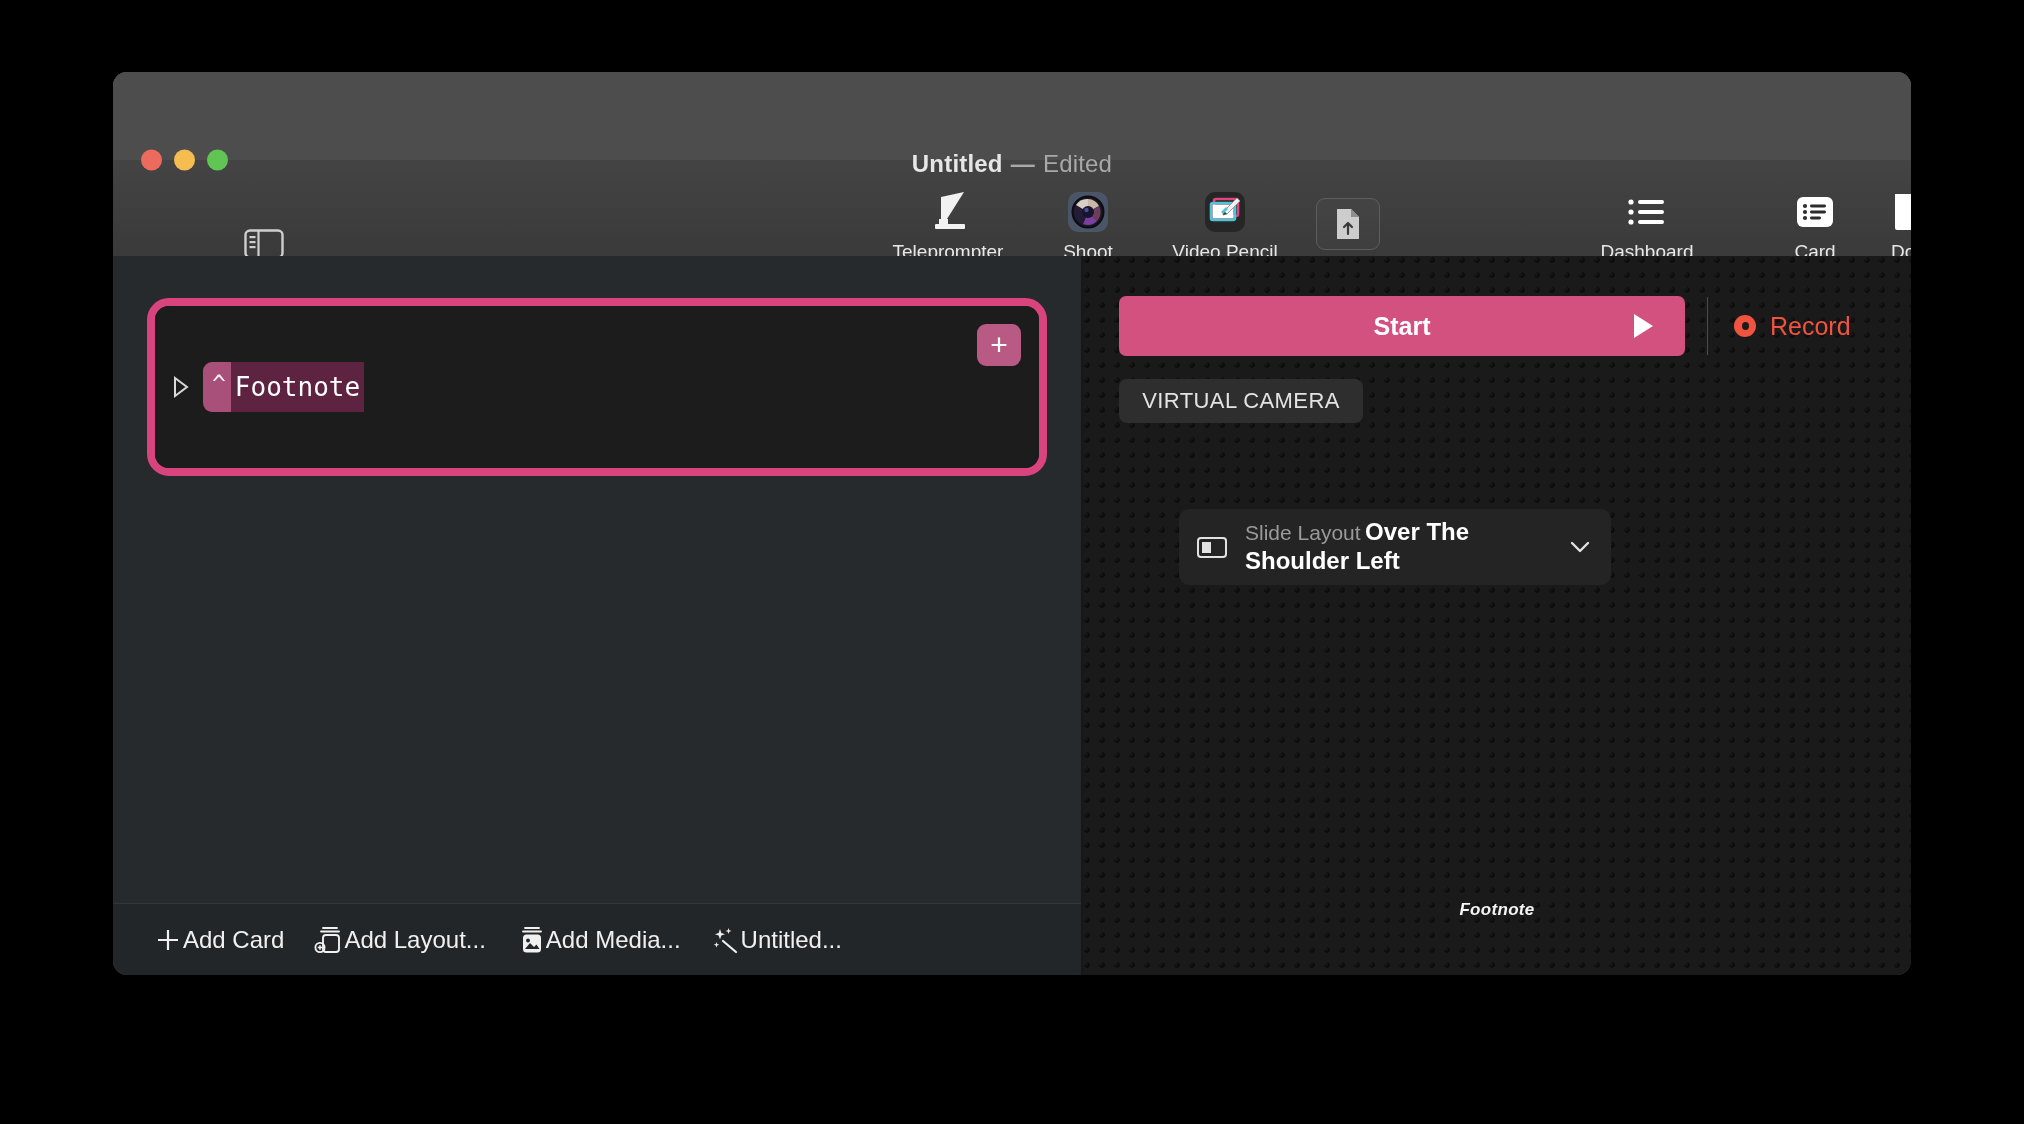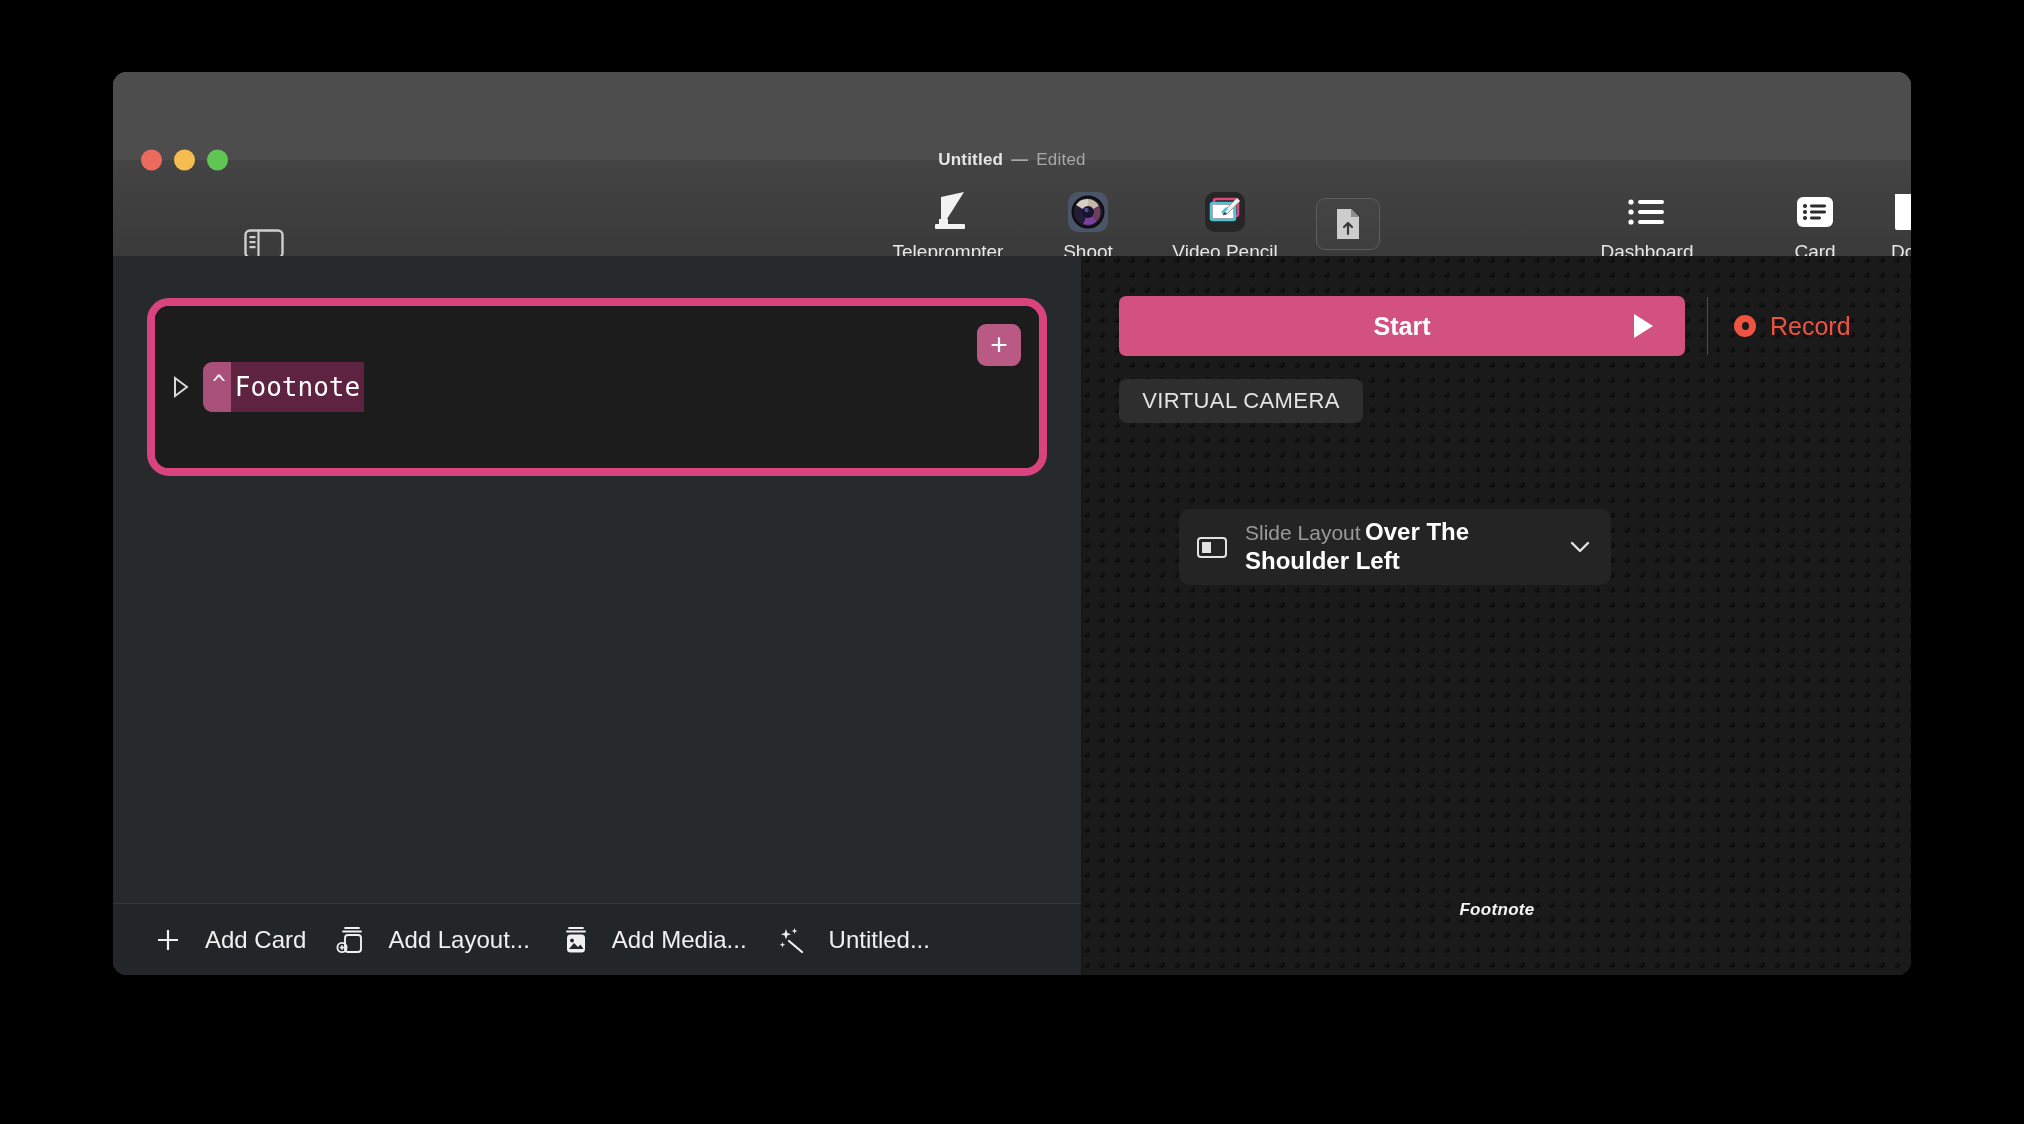--- a/index.html
+++ b/index.html
@@ -60,21 +60,21 @@
   }
   .tl-red    { background:#ed6a5e; }
   .tl-yellow { background:#f5bd4f; }
   .tl-green  { background:#61c554; }
 
   #window-title {
     position: absolute;
     left: 0; right: 0;
     top: 78px;
     text-align: center;
-    font-size: 17px;
+    font-size: 24px;
     letter-spacing: 0.2px;
     white-space: nowrap;
   }
   #window-title .doc-name { color: #e6e6e6; font-weight: bold; }
   #window-title .dash     { color: #a8a8a8; font-weight: bold; padding: 0 8px;}
   #window-title .edited   { color: #a8a8a8; font-weight: normal; }
 
   
   #toolbar {
     position: absolute;
@@ -236,21 +236,21 @@
     border-top: 1px solid #33373a;
     display: flex;
     align-items: center;
     padding-left: 40px;
     box-sizing: border-box;
     gap: 30px;
   }
   .bb-item {
     display: flex;
     align-items: center;
-    gap: 22px;
+    gap: 0;
     color: #f0f0f0;
     font-size: 24px;
     white-space: nowrap;
   }
   .bb-glyph { display:flex; align-items:center; justify-content:center; width:30px; height:30px;}
 
   
   #start-row {
     position: absolute;
     left: 36px;

